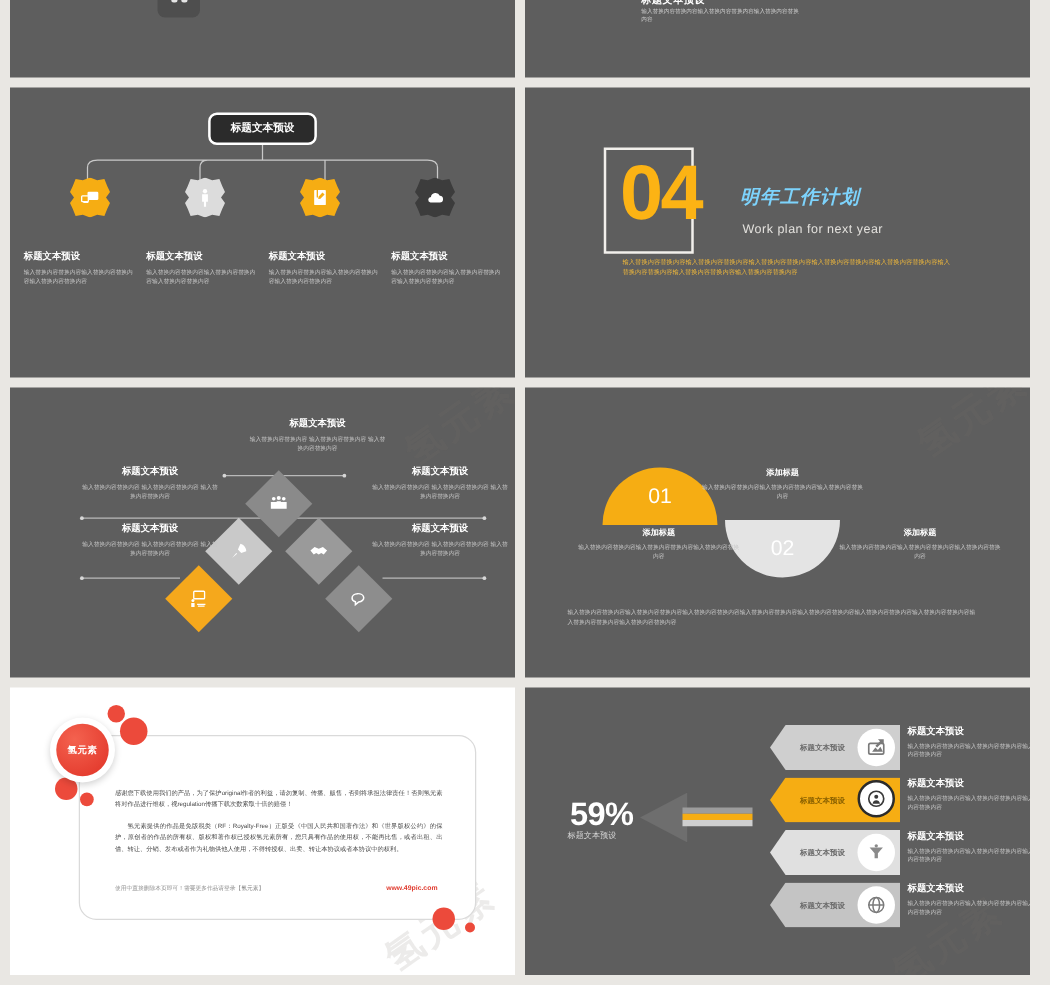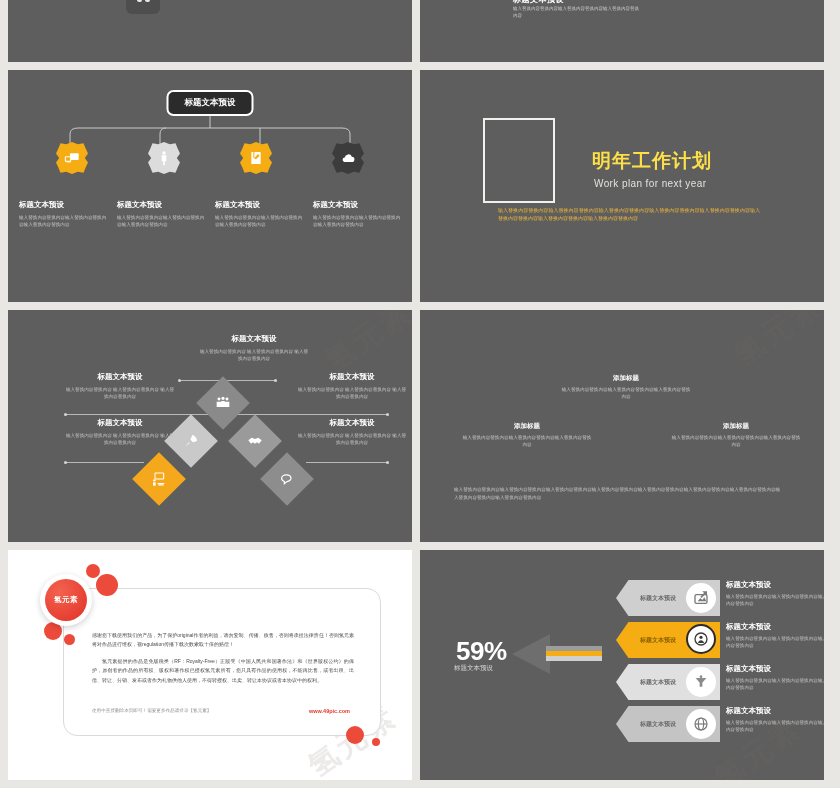--- a/index.html
+++ b/index.html
@@ -90,21 +90,21 @@
     position:absolute; left: 63px; top: 48px; width: 72px; height: 85px;
     border: 2.5px solid #f2f0ec;
   }
   .s-num {
     position:absolute; left: 76px; top: 56px;
     font-size: 62px; font-weight: bold; color:#fcb314; line-height: .95;
     letter-spacing: -2px;
   }
   .s-title {
     position:absolute; left: 172px; top: 78px;
-    font-size: 19px; font-weight: bold; color:#fde047; letter-spacing: 1px;
+    font-size: 15px; font-weight: bold; color:#7dd3fc; letter-spacing: 1px; font-style: italic;
   }
   .s-sub {
     position:absolute; left: 174px; top: 108px;
     font-size: 10px; color:#e3e1dd; letter-spacing: .4px;
   }
   .s-body {
     position:absolute; left: 78px; top: 136px; width: 262px;
     font-size: 5px; color:#f0b83a; line-height: 1.6; text-align: justify;
   }
 
@@ -258,20 +258,21 @@
             <div class="ct">标题文本预设</div>
             <div class="cb">输入替换内容替换内容输入替换内容替换内容输入替换内容替换内容</div>
           </div>
         </div>
       </div>
     </div>
 
     <div class="slide">
       <div class="inner">
         <div class="s-frame"></div>
+        <div class="s-num">04</div>
         <div class="s-title">明年工作计划</div>
         <div class="s-sub">Work plan for next year</div>
         <div class="s-body">输入替换内容替换内容输入替换内容替换内容输入替换内容替换内容输入替换内容替换内容输入替换内容替换内容输入替换内容替换内容输入替换内容替换内容输入替换内容替换内容</div>
       </div>
     </div>
 
     <div class="slide">
       <div class="inner">
         <div class="wm dark" style="right:-6px; top:6px;">氢元素</div>
 
@@ -349,20 +350,26 @@
 输入替换内容替换内容
 输入替换内容替换内容</div>
         </div>
       </div>
     </div>
 
     <div class="slide">
       <div class="inner">
         <div class="wm dark" style="right:-4px; top:0px;">氢元素</div>
 
+        <div class="semi up or" style="left:62px; top:64px;">
+          <span>01</span>
+        </div>
+        <div class="semi down l1" style="left:160px; top:106px;">
+          <span>02</span>
+        </div>
 
         <div class="sc-block" style="left:42px; top:112px;">
           <div class="st">添加标题</div>
           <div class="sb">输入替换内容替换内容输入替换内容替换内容输入替换内容替换内容</div>
         </div>
         <div class="sc-block" style="left:141px; top:64px;">
           <div class="st">添加标题</div>
           <div class="sb">输入替换内容替换内容输入替换内容替换内容输入替换内容替换内容</div>
         </div>
         <div class="sc-block" style="left:251px; top:112px;">

